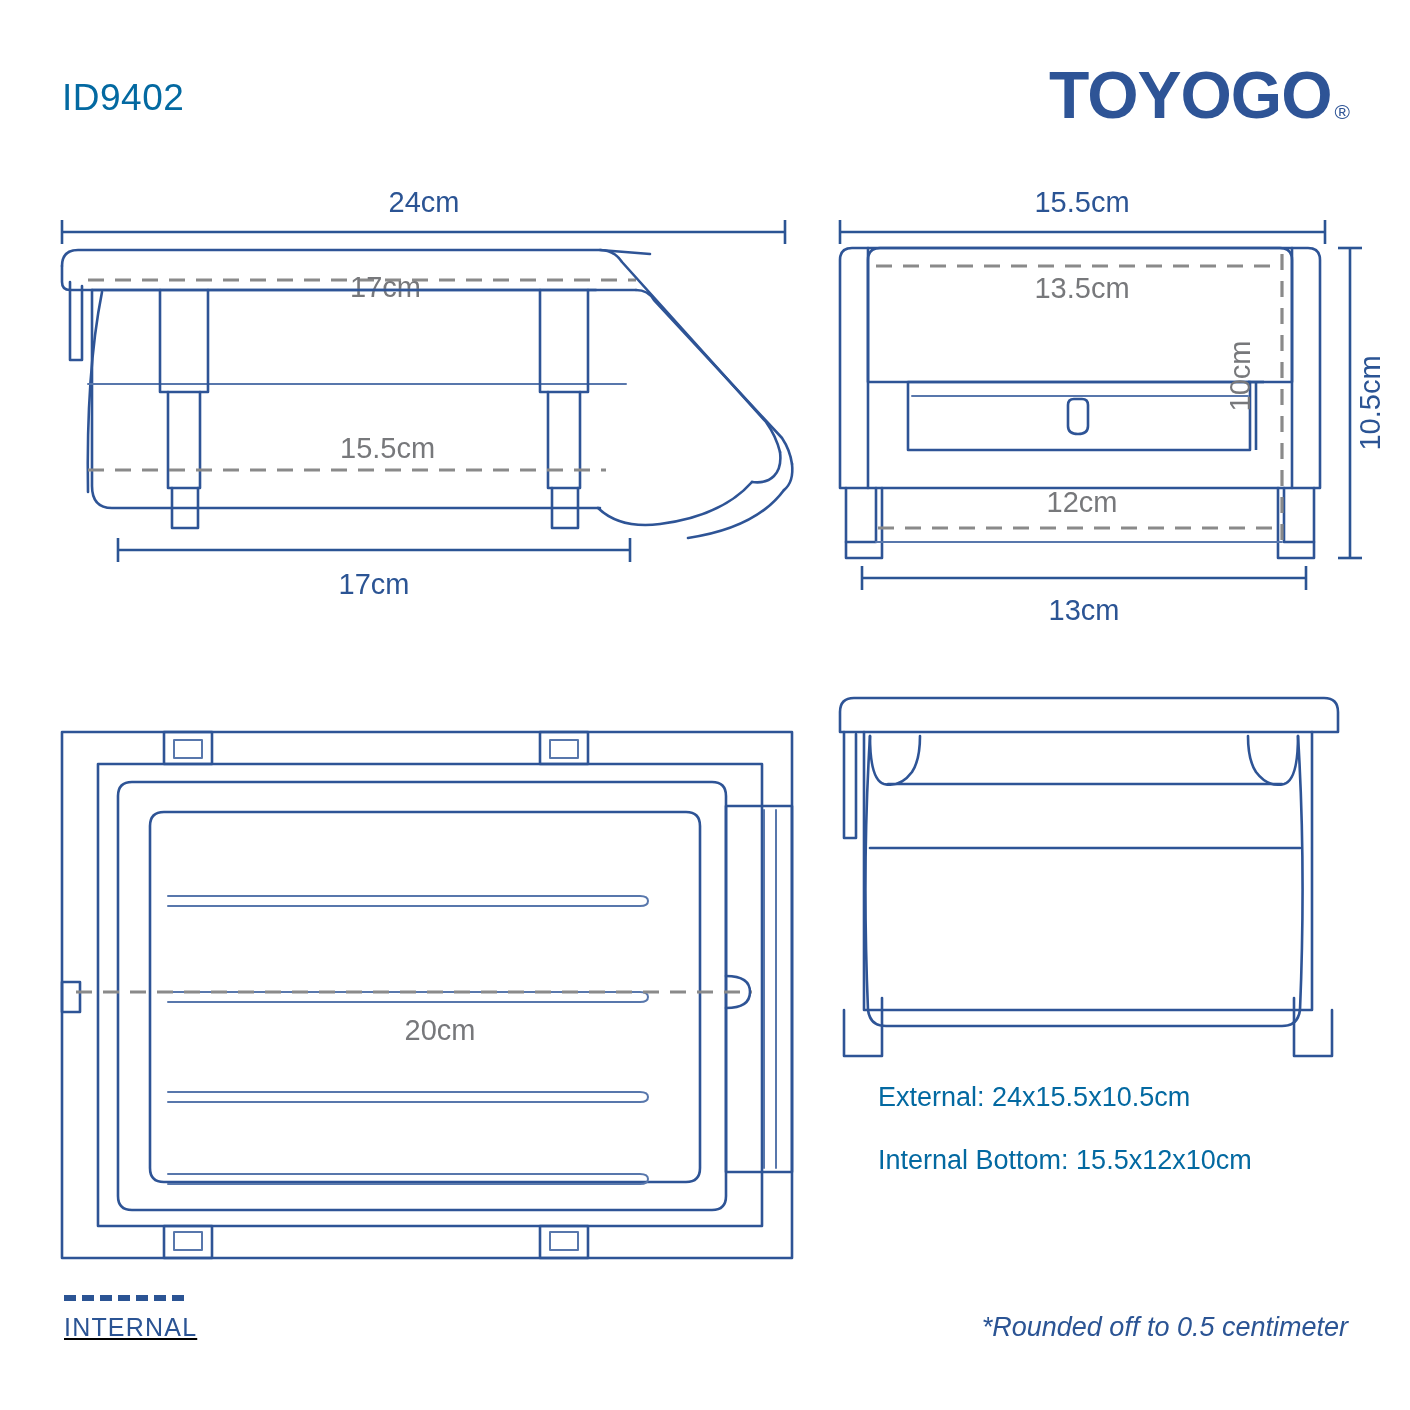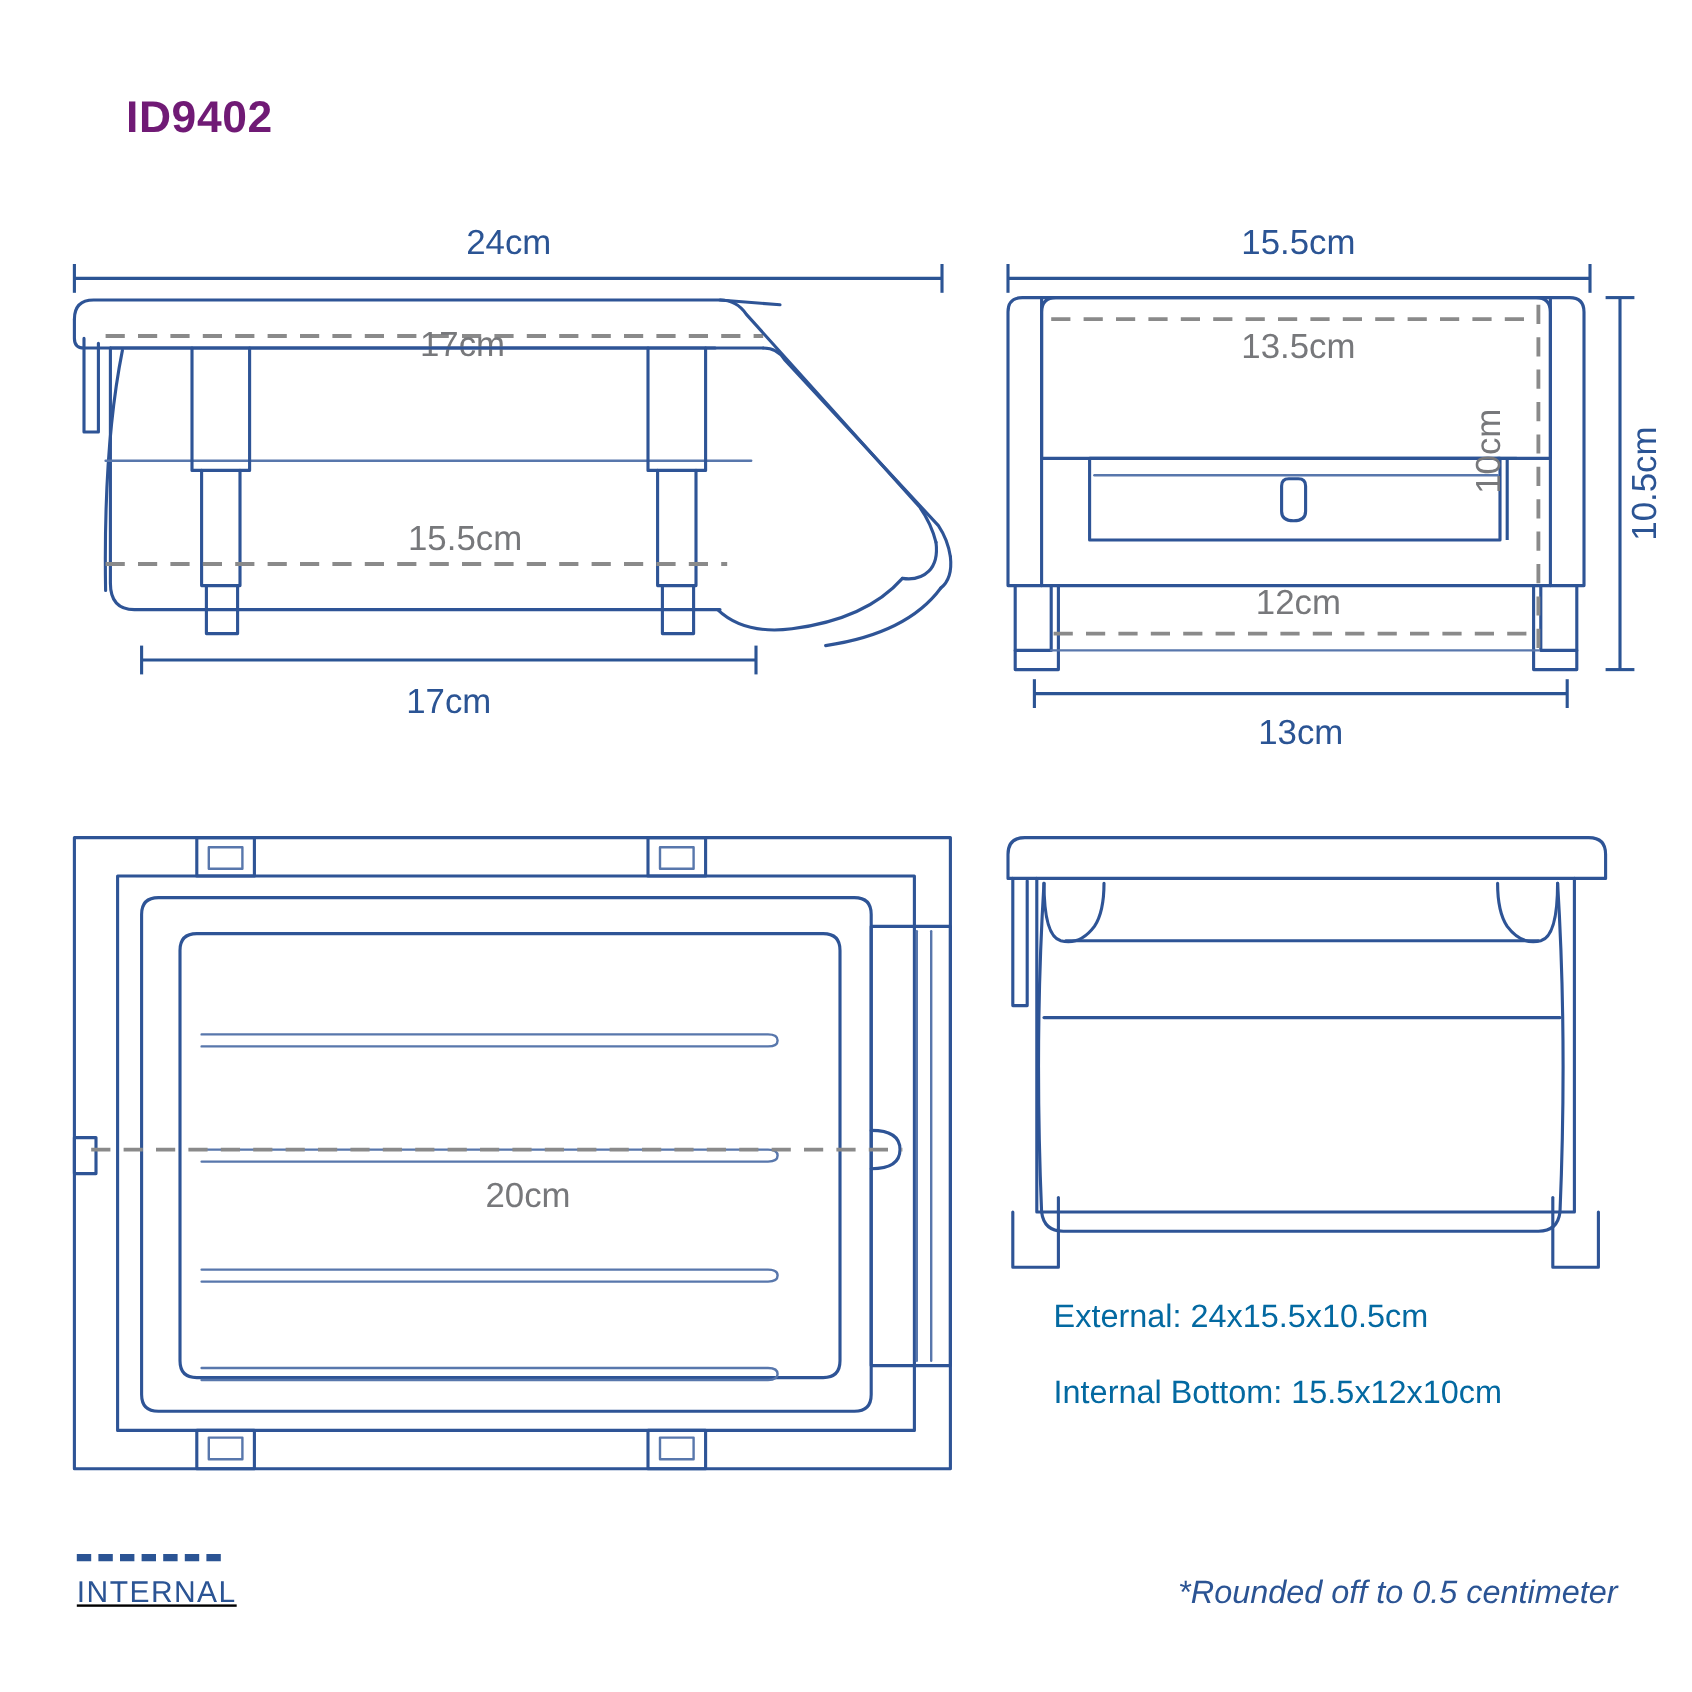--- a/index.html
+++ b/index.html
@@ -7,38 +7,38 @@
     width:1410px;height:1410px;
     background:#ffffff;
     font-family:"Liberation Sans","DejaVu Sans",sans-serif;
     position:relative;overflow:hidden;
   }
   .page{position:absolute;inset:0;}
 
   
   #product-id{
     position:absolute;left:62px;top:77px;
-    font-size:37px;font-weight:bold;color:#701a75;letter-spacing:.5px;margin-left:43px;
+    font-size:37px;font-weight:normal;color:#0369a1;letter-spacing:.5px;
   }
   #brand-logo{
     position:absolute;right:60px;top:62px;
     display:flex;align-items:flex-end;
   }
   #brand-wordmark{
     font-size:66px;font-weight:bold;color:#2e5496;letter-spacing:-1px;line-height:1;
   }
   #brand-reg{
     font-size:21px;color:#2e5496;margin-left:3px;margin-bottom:6px;line-height:1;
   }
 
   
   .panel{position:absolute;}
   #view-front{left:40px;top:170px;width:800px;height:470px;}
   #view-side{left:820px;top:170px;width:570px;height:470px;}
-  #view-top{left:40px;top:676px;width:800px;height:580px;}
+  #view-top{left:40px;top:710px;width:800px;height:580px;}
   #view-rear{left:830px;top:680px;width:540px;height:390px;}
   .panel svg{display:block;width:100%;height:100%;overflow:visible;}
 
   
   .ln{fill:none;stroke:#2e5496;stroke-width:2.6;stroke-linejoin:round;stroke-linecap:round;}
   .ln-thin{fill:none;stroke:#5877ac;stroke-width:2;stroke-linejoin:round;stroke-linecap:round;}
   .dim{fill:none;stroke:#2b5494;stroke-width:2.6;stroke-linecap:butt;}
   .dash-int{fill:none;stroke:#8a8a8a;stroke-width:3.2;stroke-dasharray:16 11;stroke-linecap:butt;}
   .t-ext{fill:#2b5494;font-size:29px;font-family:"Liberation Sans","DejaVu Sans",sans-serif;}
   .t-int{fill:#77787b;font-size:29px;font-family:"Liberation Sans","DejaVu Sans",sans-serif;}
@@ -61,20 +61,24 @@
     font-size:27px;font-style:italic;color:#2b5494;font-weight:500;text-align:center;
   }
 </style>
 </head>
 <body>
 
 <div class="page">
 
   <div id="product-id">ID9402</div>
 
+  <div id="brand-logo">
+    <span id="brand-wordmark">TOYOGO</span>
+    <span id="brand-reg">®</span>
+  </div>
 
   <div class="panel" id="view-front">
     <svg viewBox="0 0 800 470" preserveAspectRatio="xMidYMid meet">
 
       <g>
         <path class="dim" d="M22 62 L745 62"></path>
         <path class="dim" d="M22 50 L22 74"></path>
         <path class="dim" d="M745 50 L745 74"></path>
         <text class="t-ext" x="384" y="42" text-anchor="middle">24cm</text>
       </g>

